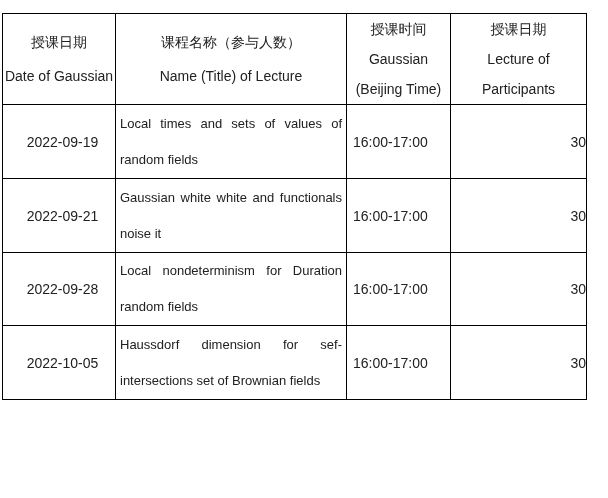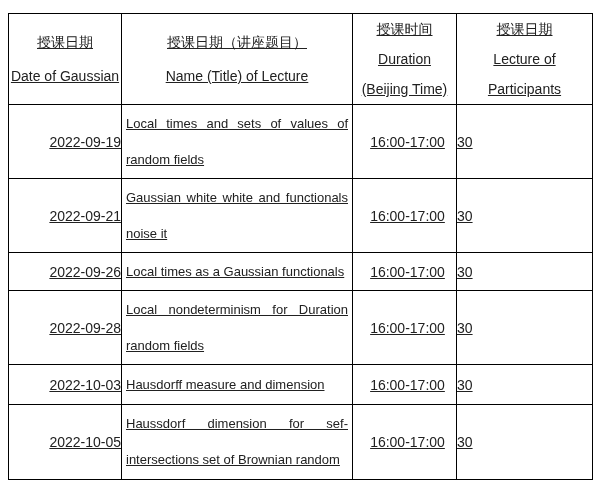--- a/index.html
+++ b/index.html
@@ -11,89 +11,88 @@
     position: relative;
     width: 608px;
     height: 498px;
     background: #ffffff;
     font-family: "Liberation Sans", "DejaVu Sans", sans-serif;
     color: #212121;
     overflow: hidden;
   }
   table.lecture-table {
     position: absolute;
-    left: 8px;
+    left: 2px;
     top: 13px;
     border-collapse: collapse;
     table-layout: fixed;
-    text-decoration: underline;
   }
   th, td {
     border: 1px solid #000000;
     vertical-align: middle;
     padding: 0;
     font-weight: normal;
     font-size: 14px;
     color: #212121;
   }
   thead tr { height: 89px; }
   tbody tr { height: 74px; }
   tbody tr:nth-child(3) { height: 38px; }
   tbody tr:nth-child(5) { height: 40px; }
   tbody tr:nth-child(6) { height: 75px; }
 
   th { text-align: center; }
   th .hl { line-height: 30px; }
   th.th-2line .hl { line-height: 34px; }
 
   td.date-cell {
-    text-align: right;
+    text-align: center;
     padding-left: 7px;
   }
   td.name-cell {
     font-size: 13px;
     padding: 0 4px;
   }
   td.name-cell .nl { line-height: 36px; }
   td.name-cell .nl.stretch {
     text-align: justify;
     text-align-last: justify;
   }
   td.time-cell {
-    text-align: center;
+    text-align: left;
     padding-left: 6px;
   }
   td.participants-cell {
-    text-align: left;
+    text-align: right;
   }
 </style>
 </head>
 <body>
 
 <div class="page">
   <table class="lecture-table">
     <colgroup>
       <col style="width:113px">
       <col style="width:231px">
       <col style="width:104px">
       <col style="width:136px">
     </colgroup>
     <thead>
       <tr>
         <th class="th-2line">
           <div class="hl">授课日期</div>
           <div class="hl">Date of Gaussian</div>
         </th>
         <th class="th-2line">
-          <div class="hl">授课日期（讲座题目）</div>
+          <div class="hl">课程名称（参与人数）</div>
           <div class="hl">Name (Title) of Lecture</div>
         </th>
         <th>
           <div class="hl">授课时间</div>
-          <div class="hl">Duration</div>
+          <div class="hl">Gaussian</div>
           <div class="hl">(Beijing Time)</div>
         </th>
         <th>
           <div class="hl">授课日期</div>
           <div class="hl">Lecture of</div>
           <div class="hl">Participants</div>
         </th>
       </tr>
     </thead>
     <tbody>
@@ -109,48 +108,32 @@
         <tr>
           <td class="date-cell">2022-09-21</td>
           <td class="name-cell">
             <div class="nl stretch">Gaussian white white and functionals</div>
             <div class="nl">noise it</div>
           </td>
           <td class="time-cell">16:00-17:00</td>
           <td class="participants-cell">30</td>
         </tr>
         <tr>
-          <td class="date-cell">2022-09-26</td>
-          <td class="name-cell">
-            <div class="nl">Local times as a Gaussian functionals</div>
-          </td>
-          <td class="time-cell">16:00-17:00</td>
-          <td class="participants-cell">30</td>
-        </tr>
-        <tr>
           <td class="date-cell">2022-09-28</td>
           <td class="name-cell">
             <div class="nl stretch">Local nondeterminism for Duration</div>
             <div class="nl">random fields</div>
           </td>
           <td class="time-cell">16:00-17:00</td>
           <td class="participants-cell">30</td>
         </tr>
         <tr>
-          <td class="date-cell">2022-10-03</td>
-          <td class="name-cell">
-            <div class="nl">Hausdorff measure and dimension</div>
-          </td>
-          <td class="time-cell">16:00-17:00</td>
-          <td class="participants-cell">30</td>
-        </tr>
-        <tr>
           <td class="date-cell">2022-10-05</td>
           <td class="name-cell">
             <div class="nl stretch">Haussdorf dimension for sef-</div>
-            <div class="nl">intersections set of Brownian random</div>
+            <div class="nl">intersections set of Brownian fields</div>
           </td>
           <td class="time-cell">16:00-17:00</td>
           <td class="participants-cell">30</td>
         </tr>
       </tbody>
   </table>
 </div>
 
 </body></html>

